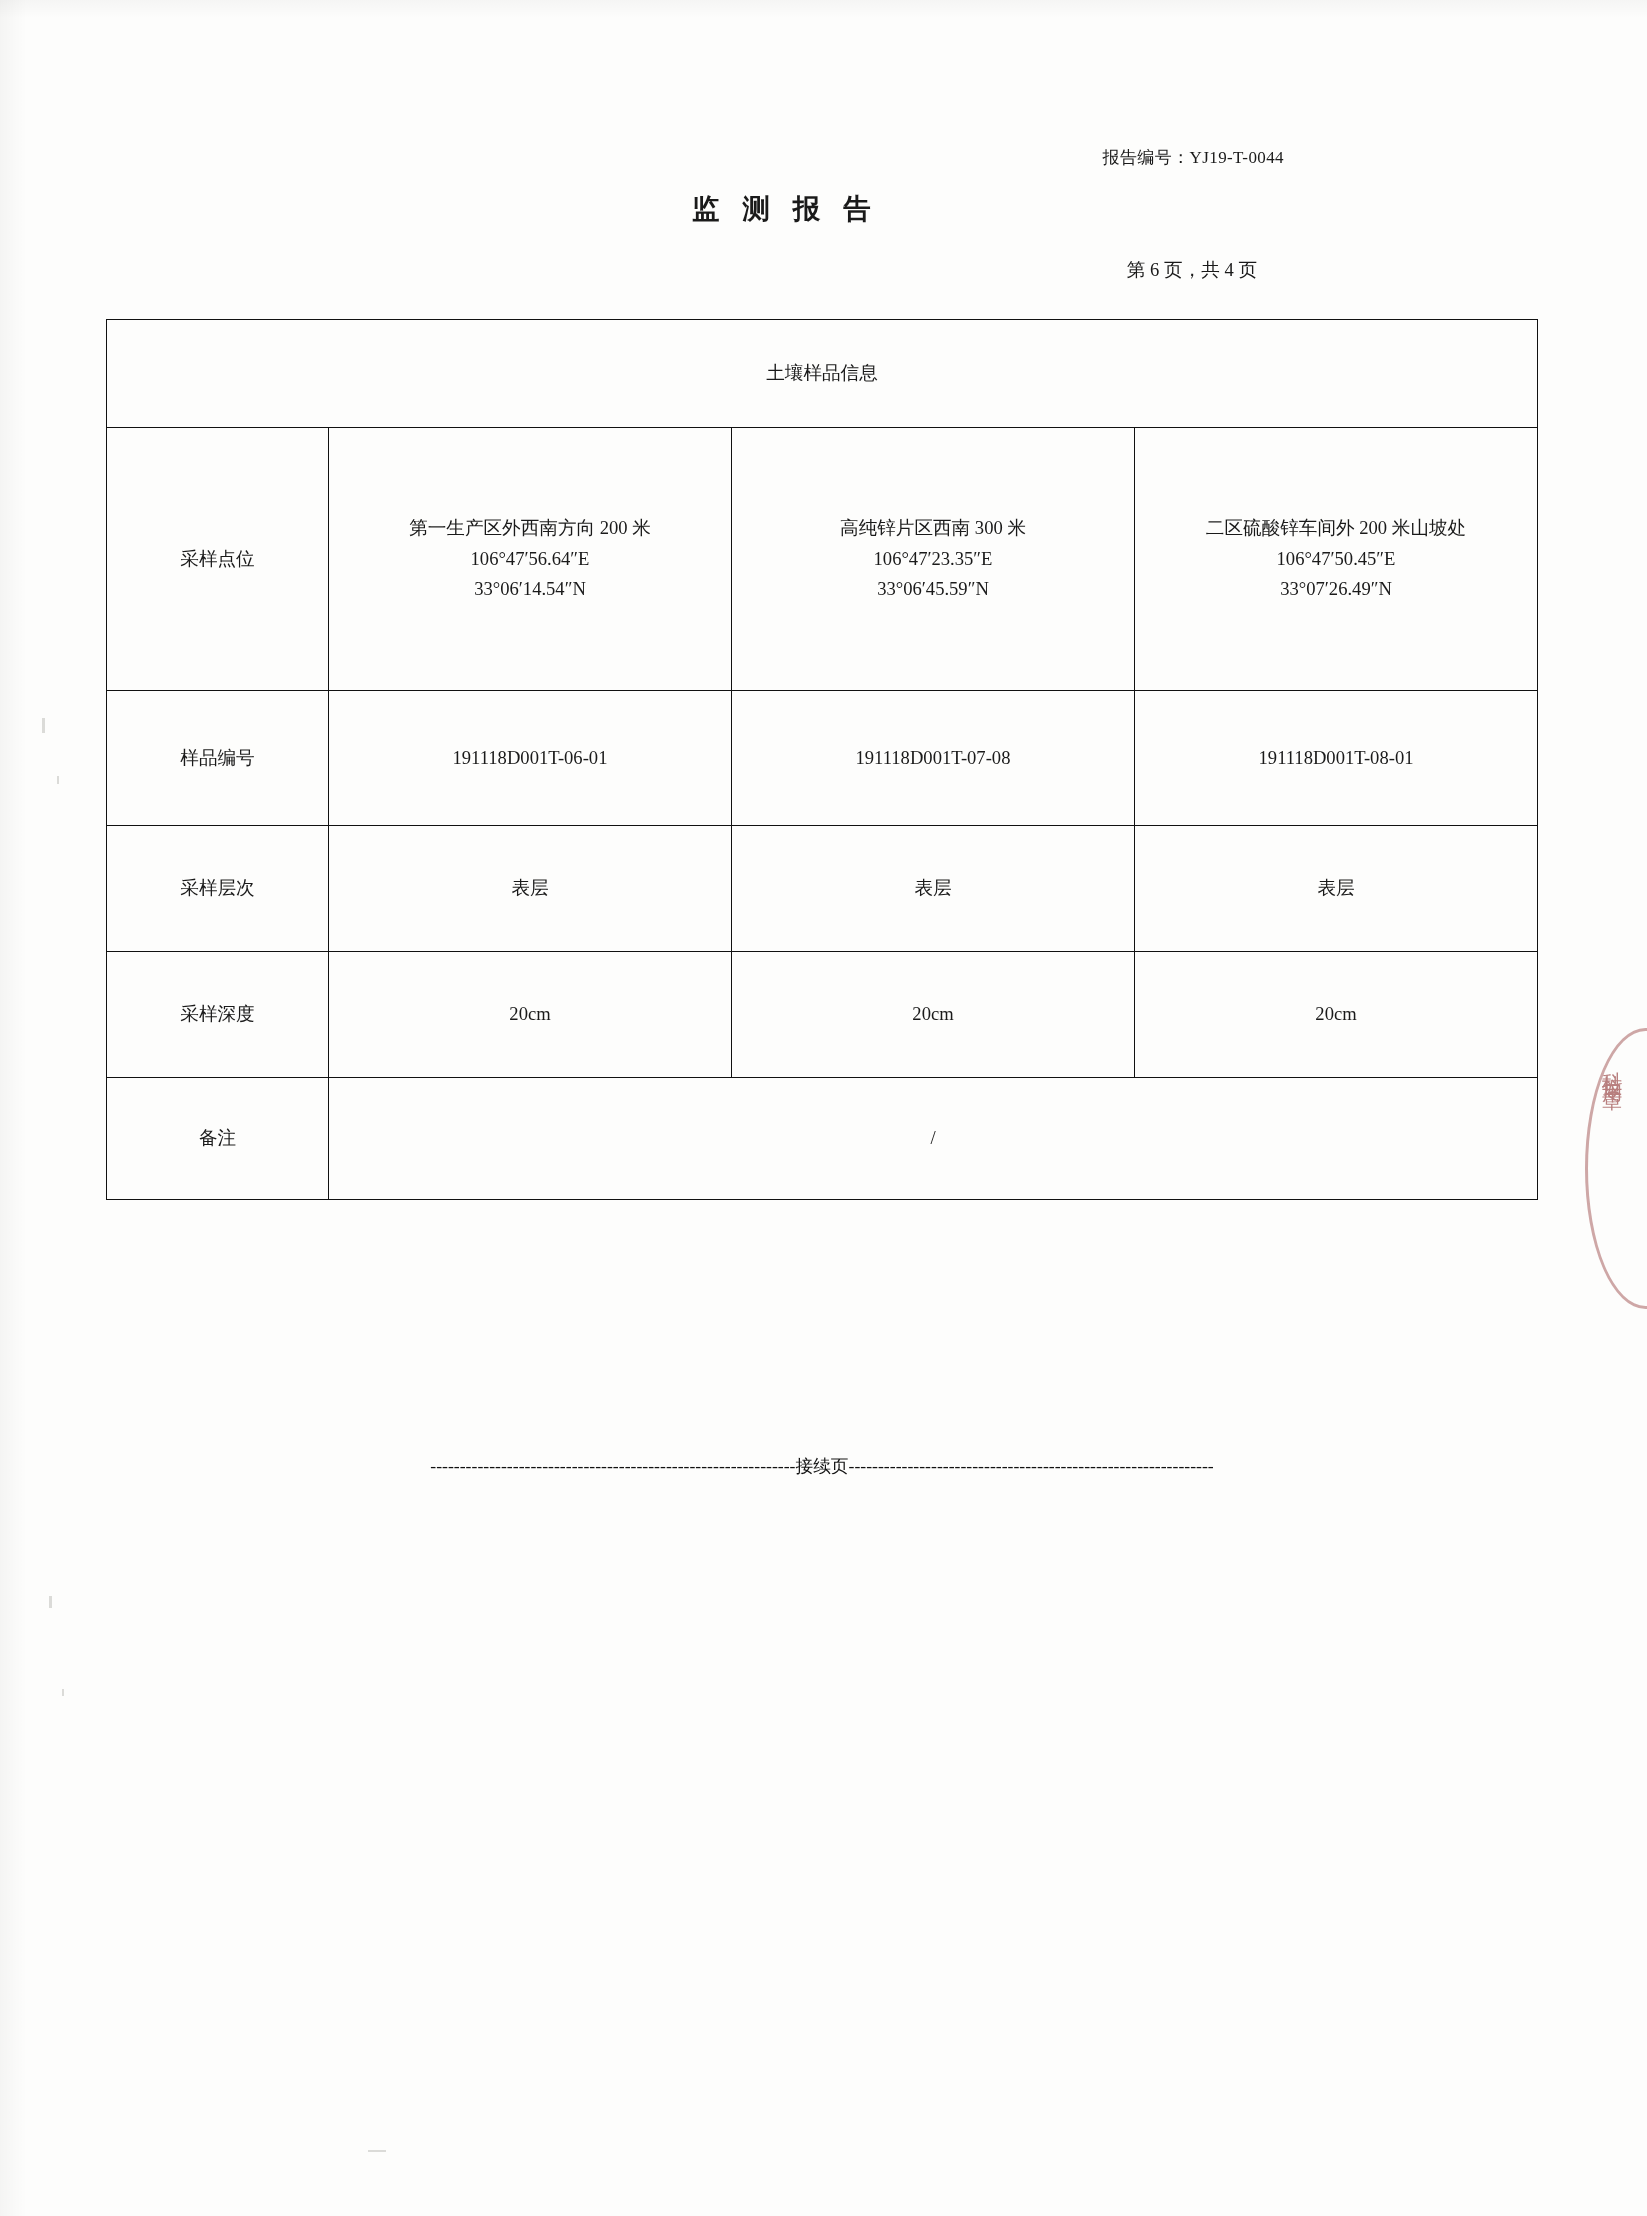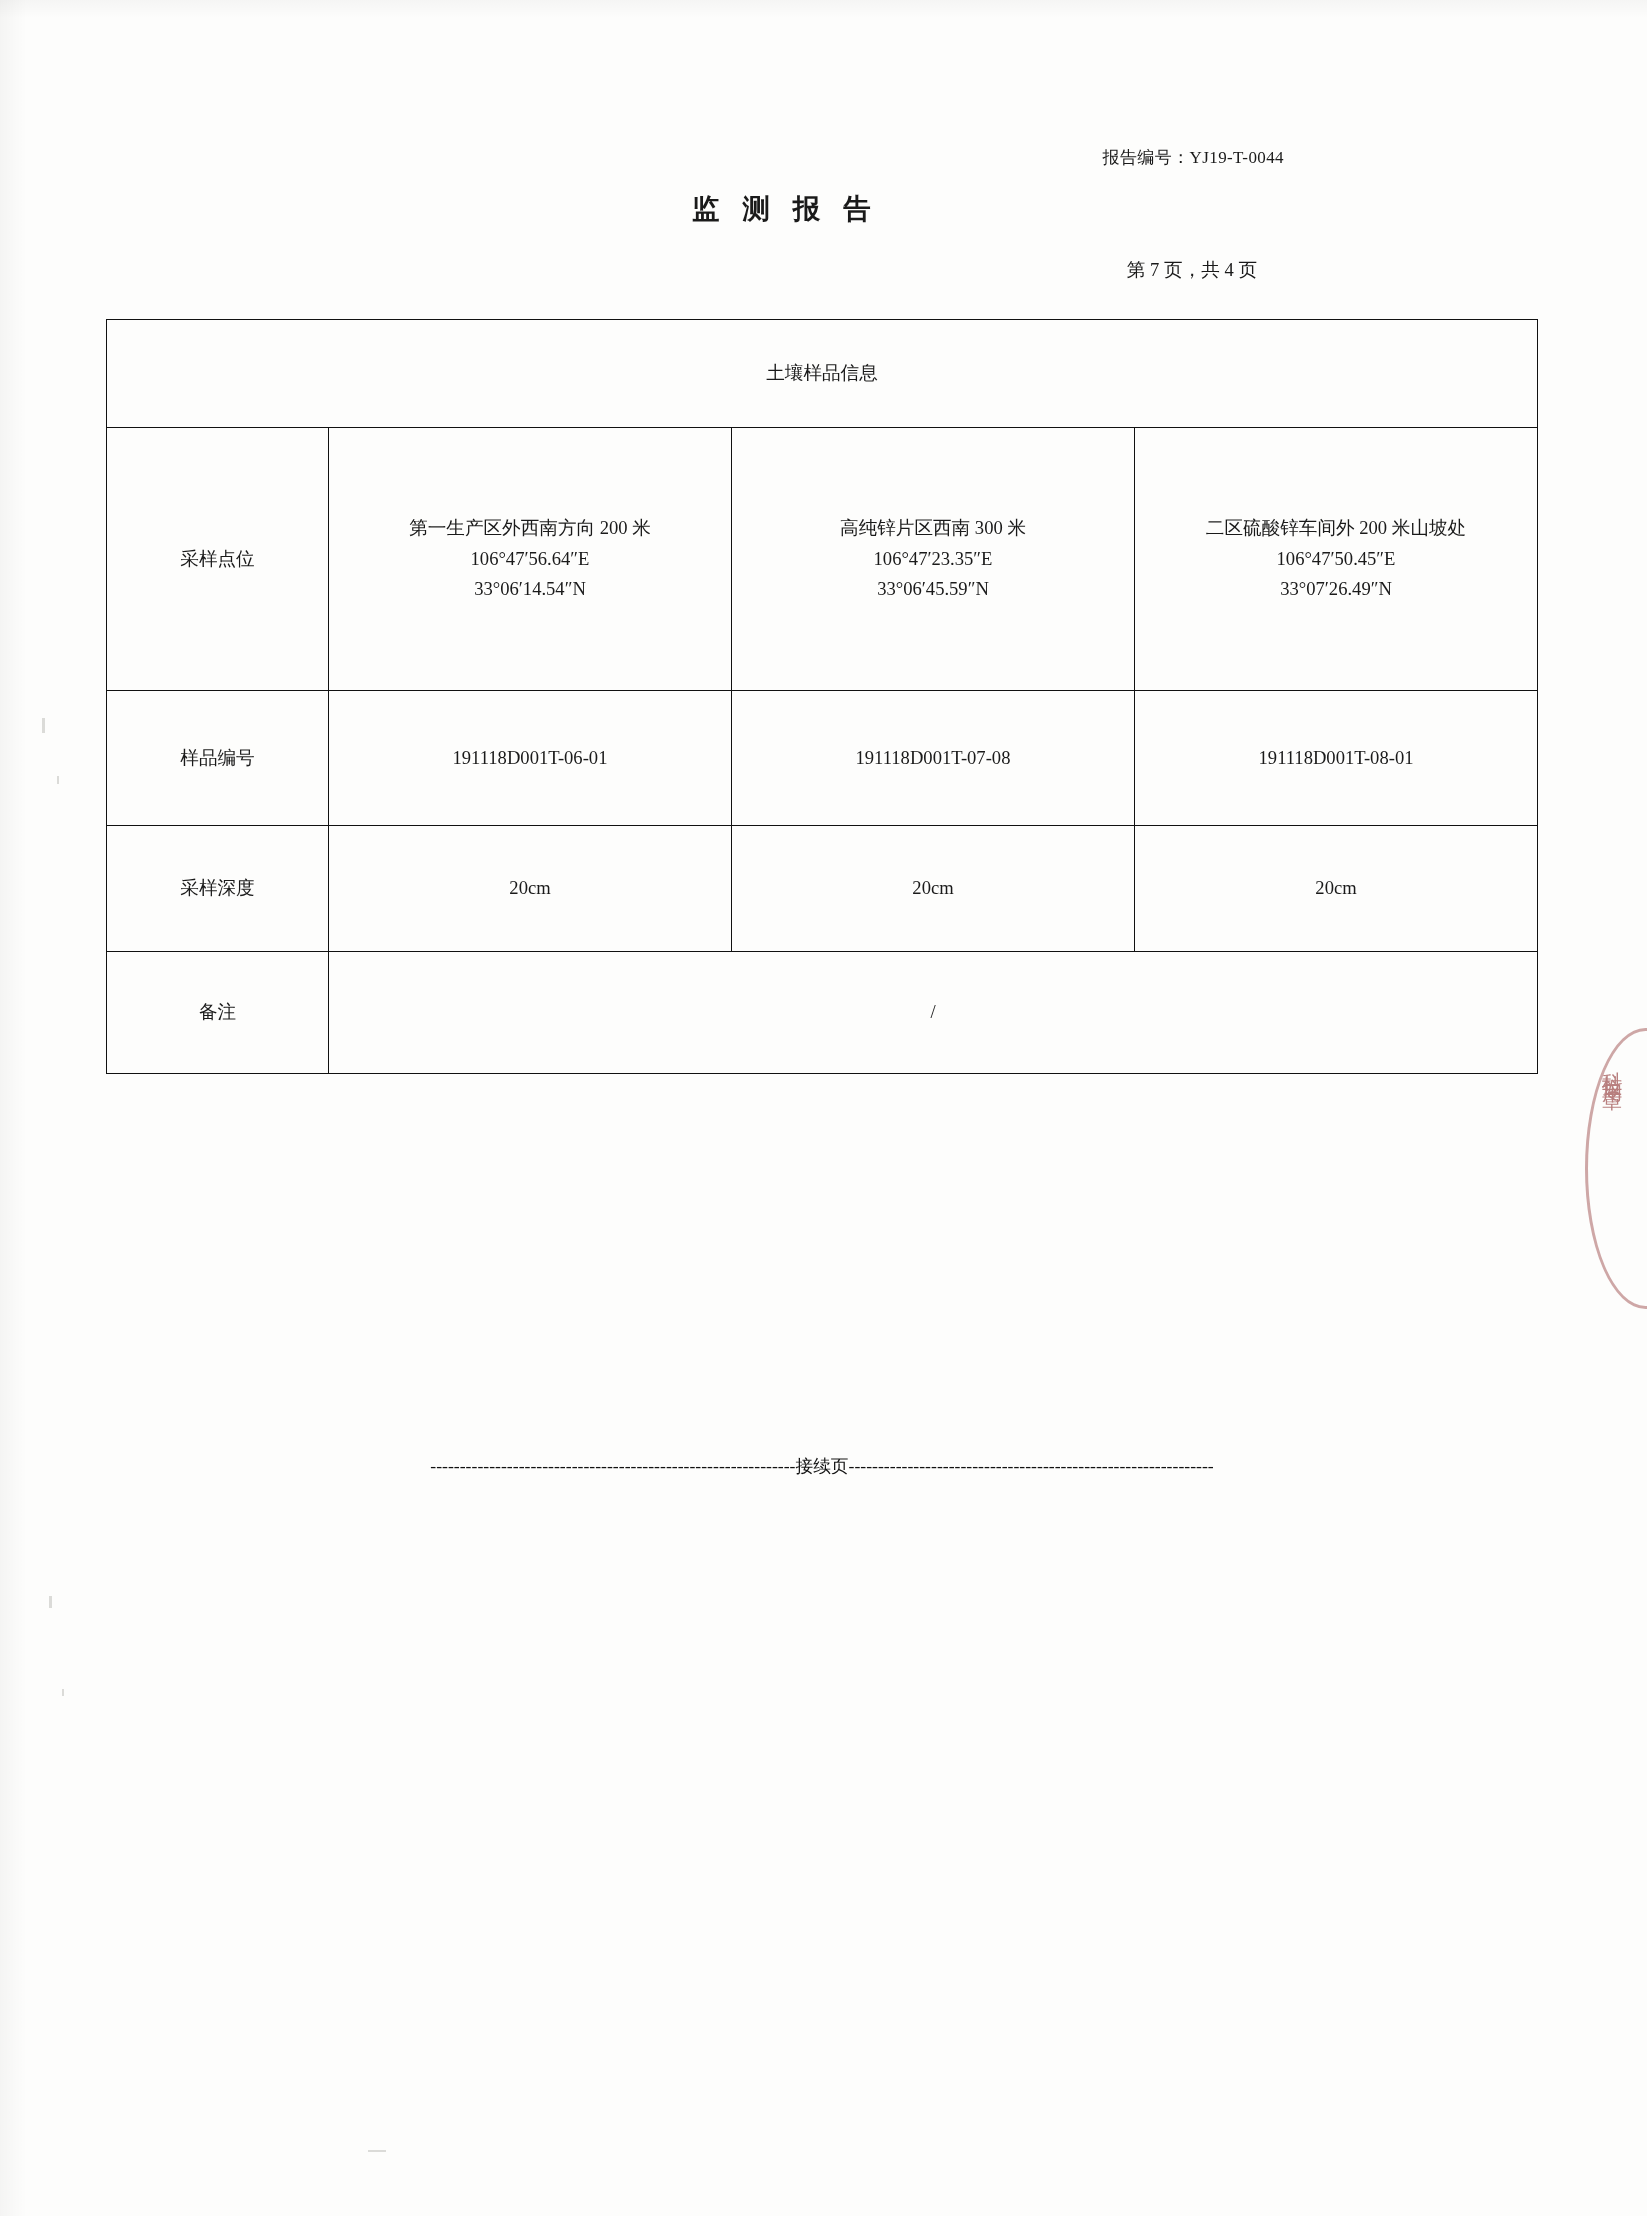--- a/index.html
+++ b/index.html
@@ -173,21 +173,21 @@
   <div class="speck" style="left:42px;top:718px;width:3.1px;height:15px;"></div>
   <div class="speck" style="left:57px;top:776px;width:2.2px;height:8px;"></div>
   <div class="speck" style="left:49px;top:1596px;width:2.7px;height:11.5px;"></div>
   <div class="speck" style="left:62px;top:1689px;width:2.2px;height:7px;"></div>
   <div class="speck" style="left:368px;top:2150px;width:17.7px;height:2.2px;"></div>
 
   <div class="report-no">报告编号：YJ19-T-0044</div>
 
   <div class="doc-title">监 测 报 告</div>
 
-  <div class="page-no">第 7 页，共 4 页</div>
+  <div class="page-no">第 6 页，共 4 页</div>
 
   <table class="info">
     <colgroup>
       <col style="width:222px">
       <col style="width:403px">
       <col style="width:403px">
       <col style="width:403px">
     </colgroup>
     <tbody>
       <tr>
@@ -207,20 +207,26 @@
 33°07′26.49″N</td>
       </tr>
 
       <tr>
         <td class="label">样品编号</td>
         <td class="sample-id">191118D001T-06-01</td>
         <td class="sample-id">191118D001T-07-08</td>
         <td class="sample-id">191118D001T-08-01</td>
       </tr>
 
+      <tr>
+        <td class="label">采样层次</td>
+        <td class="layer">表层</td>
+        <td class="layer">表层</td>
+        <td class="layer">表层</td>
+      </tr>
 
       <tr>
         <td class="label">采样深度</td>
         <td class="depth">20cm</td>
         <td class="depth">20cm</td>
         <td class="depth">20cm</td>
       </tr>
 
 
       <tr>

